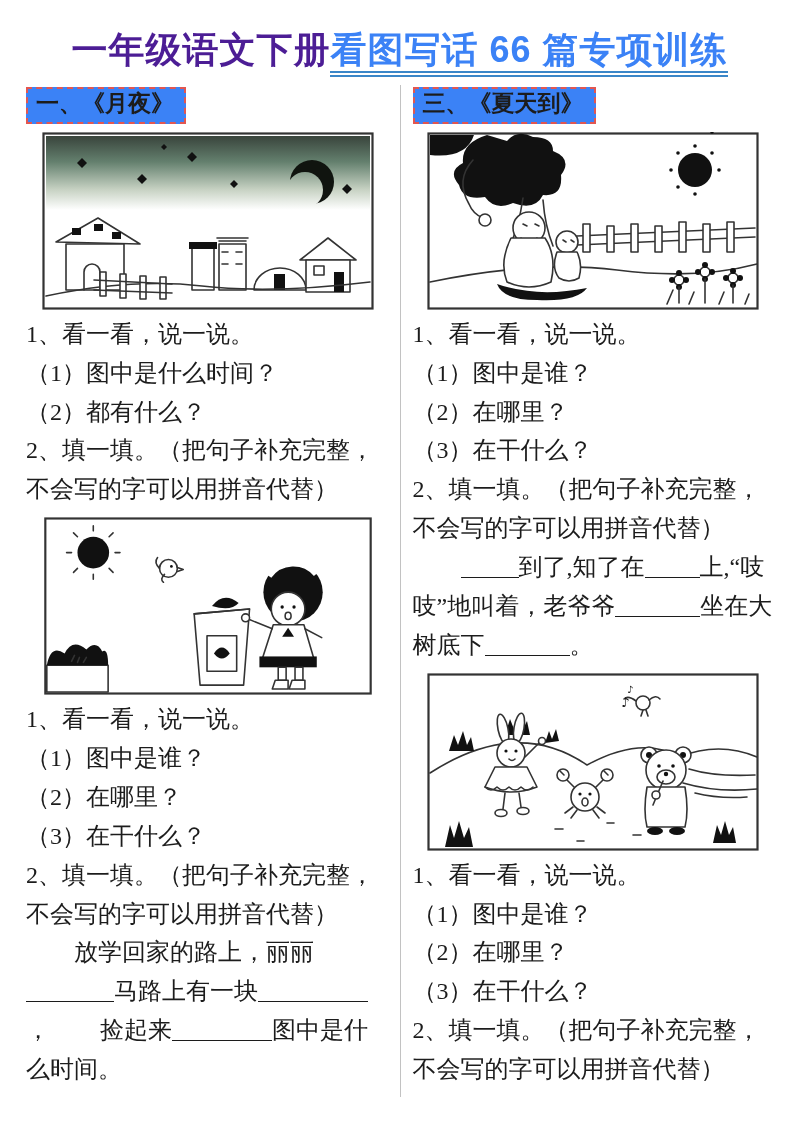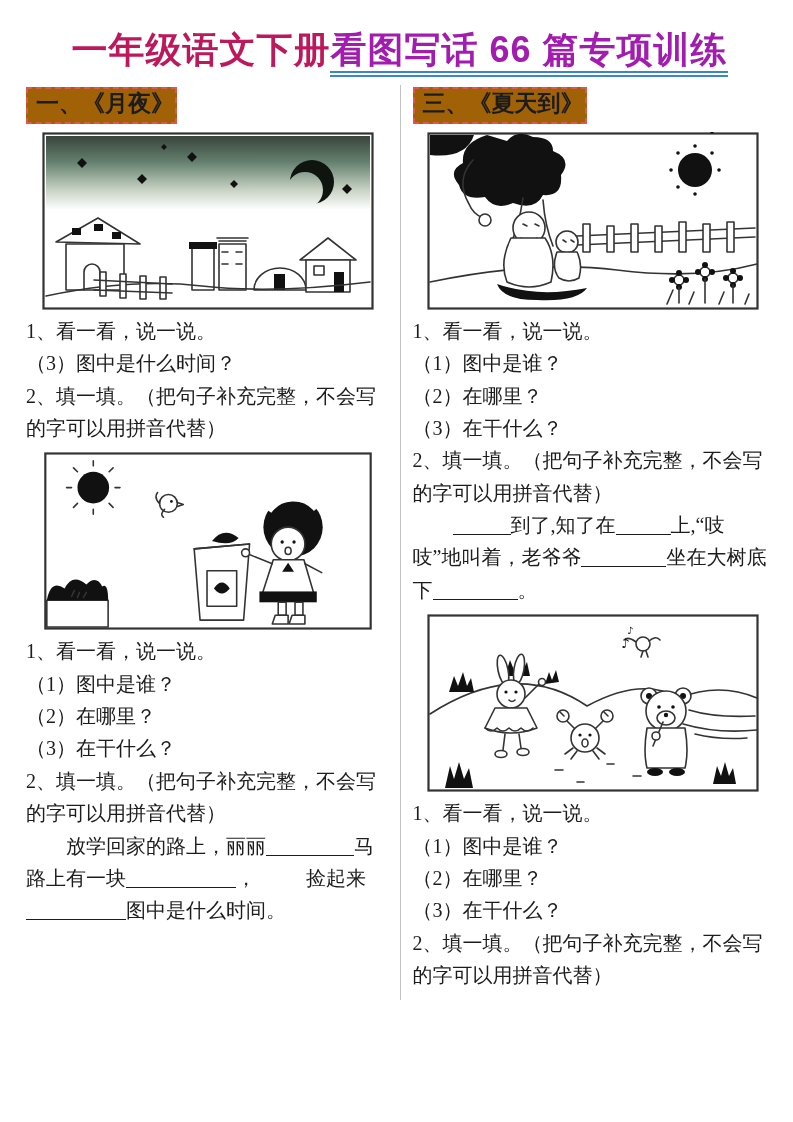--- a/index.html
+++ b/index.html
@@ -6,34 +6,34 @@
   .page{
     width:793px;height:1122px;box-sizing:border-box;margin:0 auto;
     background:#fff;padding:26px 20px 6px 26px;overflow:hidden;
     font-family:"Liberation Serif", serif;color:#1c1c1c;
   }
   .title{
     text-align:center;margin:0 0 10px 0;
     font-family:"Liberation Sans", sans-serif;font-weight:700;
     font-size:36px;letter-spacing:1px;white-space:nowrap;
   }
-  .t-black{color:#be185d;}
-  .t-red{color:#a21caf;border-bottom:6px double #3a86c8;padding-bottom:1px;}
+  .t-black{color:#4c1d95;}
+  .t-red{color:#3b82f6;border-bottom:6px double #3a86c8;padding-bottom:1px;}
   .cols{display:flex;align-items:stretch;}
   .col{width:50%;box-sizing:border-box;}
   .col-left{padding-right:10px;}
   .col-right{border-left:1px solid #c2c2c2;padding-left:12px;}
   .chip{
-    display:inline-block;background:#a16207;border:2px dashed #e25650;
-    padding:1px 1px 3px 8px;font-size:23px;font-weight:700;margin:2px 7px 6px 0;
+    display:inline-block;background:#3b82f6;border:2px dashed #e25650;
+    padding:1px 10px 3px 8px;font-size:23px;font-weight:700;margin:2px 7px 6px 0;
     line-height:1.25;
   }
   .fig{margin:2px auto 5px auto;display:block;width:332px;height:178px;}
   .fig svg{width:100%;height:100%;display:block;}
-  .q{margin:0;font-size:20px;line-height:1.62;}
+  .q{margin:0;font-size:24px;line-height:1.62;}
   .q-fill{text-indent:2em;}
   .blank{
     display:inline-block;height:1.02em;border-bottom:1.7px solid #1c1c1c;
     vertical-align:-3px;
   }
   .gap{display:inline-block;}
   .sec{margin-bottom:8px;}
   .ln{stroke:#333;fill:none;stroke-width:1.6;stroke-linecap:round;stroke-linejoin:round;}
   .wf{stroke:#333;fill:#fff;stroke-width:1.6;stroke-linejoin:round;}
   .bk{fill:#111;stroke:none;}
@@ -98,21 +98,22 @@
                 <rect class="wf" x="58" y="140" width="6" height="24"></rect>
                 <rect class="wf" x="78" y="142" width="6" height="24"></rect>
                 <rect class="wf" x="98" y="144" width="6" height="23"></rect>
                 <rect class="wf" x="118" y="145" width="6" height="22"></rect>
                 <path class="ln" d="M52,148 L130,152 M52,158 L130,161"></path>
               </g>
             </g>
           </svg>
         </figure>
         <p class="q">1、看一看，说一说。</p>
-        <p class="q">（3）图中是什么时间？</p>
+        <p class="q">（1）图中是什么时间？</p>
+        <p class="q">（2）都有什么？</p>
         <p class="q">2、填一填。（把句子补充完整，不会写的字可以用拼音代替）</p>
       </section>
 
       <section class="sec">
         <figure class="fig">
           <svg viewBox="0 0 332 180" xmlns="http://www.w3.org/2000/svg">
             <rect x="1.5" y="1.5" width="329" height="177" fill="#fff" stroke="#333" stroke-width="2.2"></rect>
             <g>
               <circle cx="50" cy="36" r="16" fill="#111"></circle>
               <path class="ln" d="M50,14 v-5 M50,58 v5 M28,36 h-5 M72,36 h5 M34,20 l-4,-4 M66,20 l4,-4 M34,52 l-4,4 M66,52 l4,4"></path>

